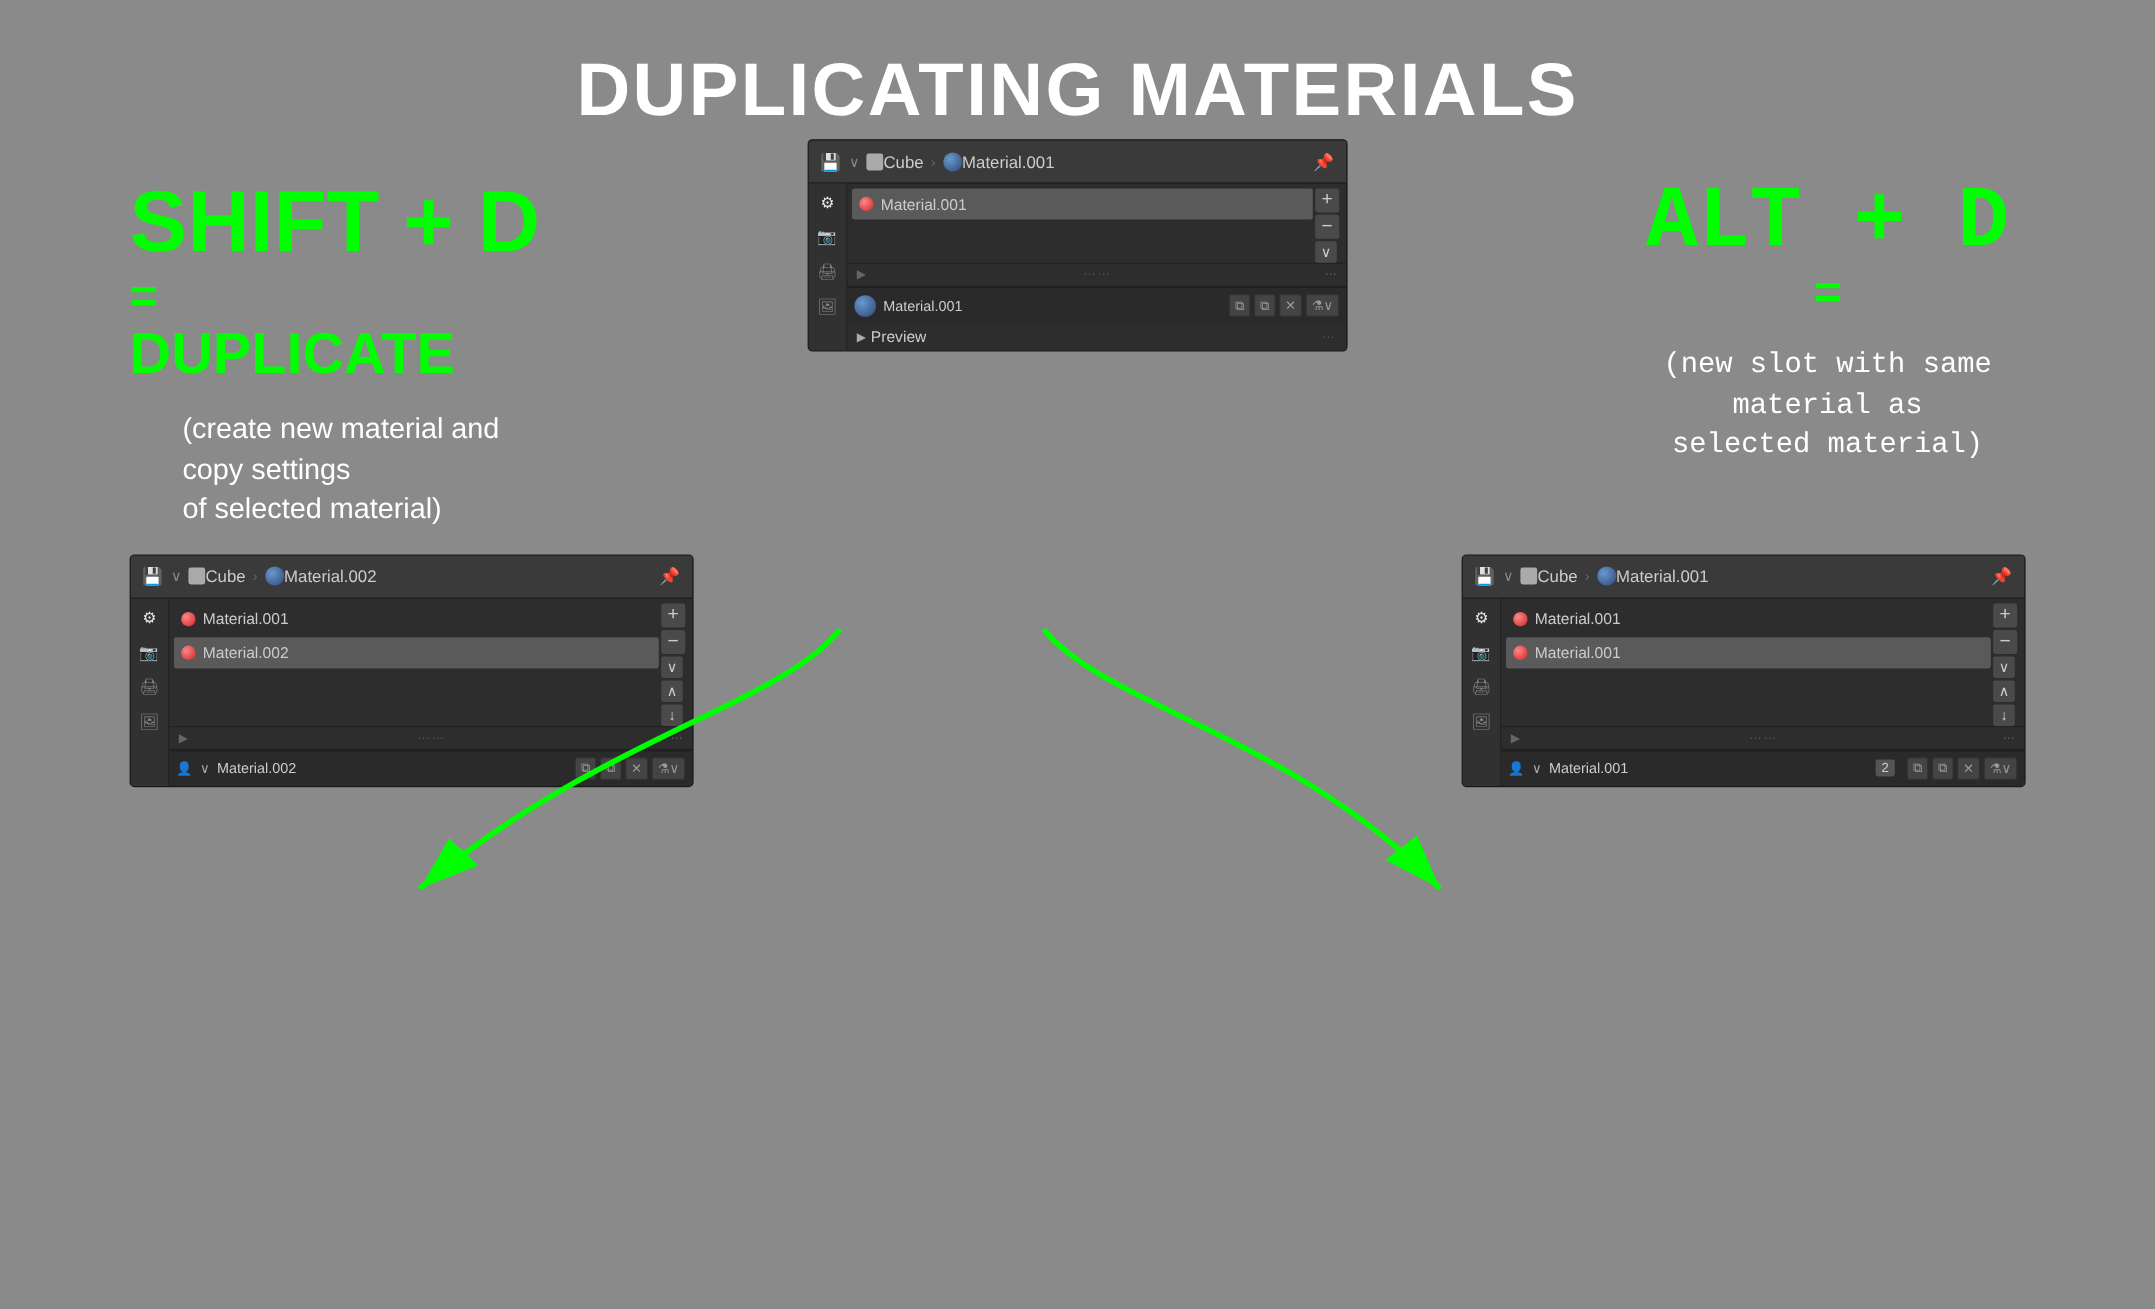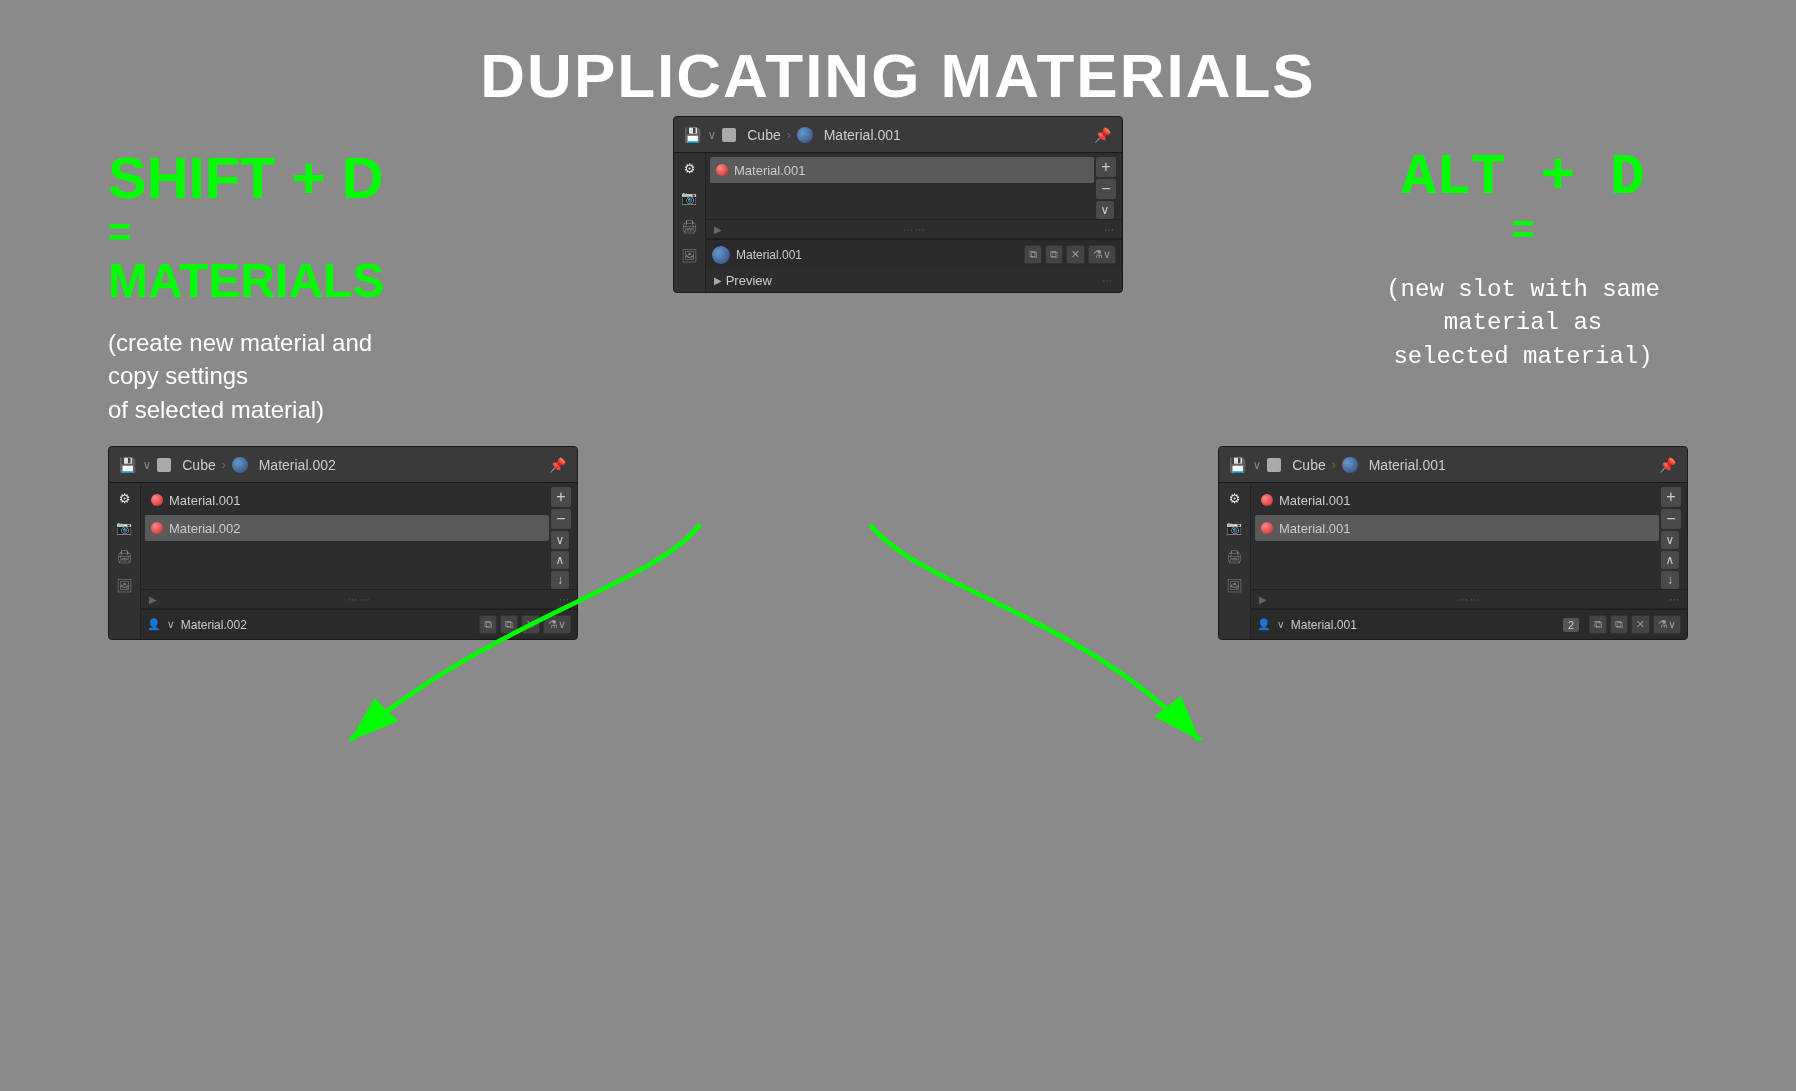--- a/index.html
+++ b/index.html
@@ -26,21 +26,21 @@
     .layout {
       display: flex;
       flex-direction: column;
       align-items: center;
       position: relative;
       width: 100%;
       height: calc(100% - 110px);
     }
 
     .key-combo {
-      font-size: 58px;
+      font-size: 72px;
       font-weight: 900;
       color: #00ff00;
       line-height: 1.1;
     }
 
     .equals {
       font-size: 40px;
       font-weight: 900;
       color: #00ff00;
     }
@@ -93,21 +93,21 @@
       align-items: center;
       gap: 6px;
       flex: 1;
     }
 
     .header-item {
       color: #cccccc;
       font-size: 14px;
       display: flex;
       align-items: center;
-      gap: 11px;
+      gap: 0;
     }
 
     .header-separator {
       color: #666;
       font-size: 12px;
     }
 
     .header-globe {
       display: inline-block;
       width: 16px;
@@ -385,22 +385,22 @@
 
 <h1 class="main-title">DUPLICATING MATERIALS</h1>
 
 <div class="layout">
 
   <div class="main-content-row">
 
     <div class="left-section">
       <div class="key-combo">SHIFT + D</div>
       <div class="equals">=</div>
-      <div class="action-label">MATERIALS</div>
-      <div class="description" style="white-space:pre-line;">(create new material and
+      <div class="action-label">DUPLICATE</div>
+      <div class="description" style="white-space:pre-line;margin-left:44px;">(create new material and
 copy settings
 of selected material)</div>
     </div>
 
     <div class="center-section">
       <div class="blender-panel center-panel">
 
         <div class="panel-header">
           <span class="panel-header-icon">💾</span>
           <span style="color:#888;font-size:12px;">∨</span>

